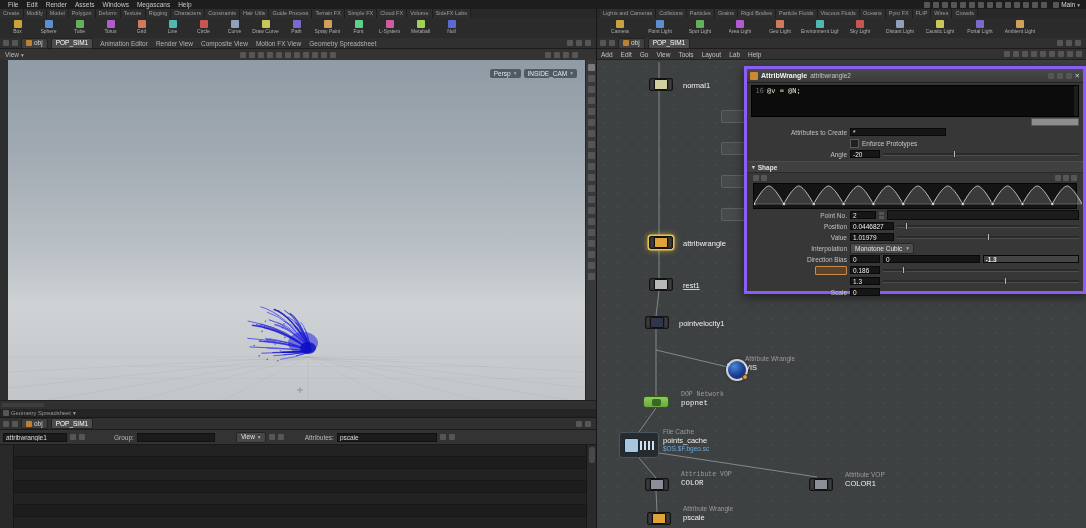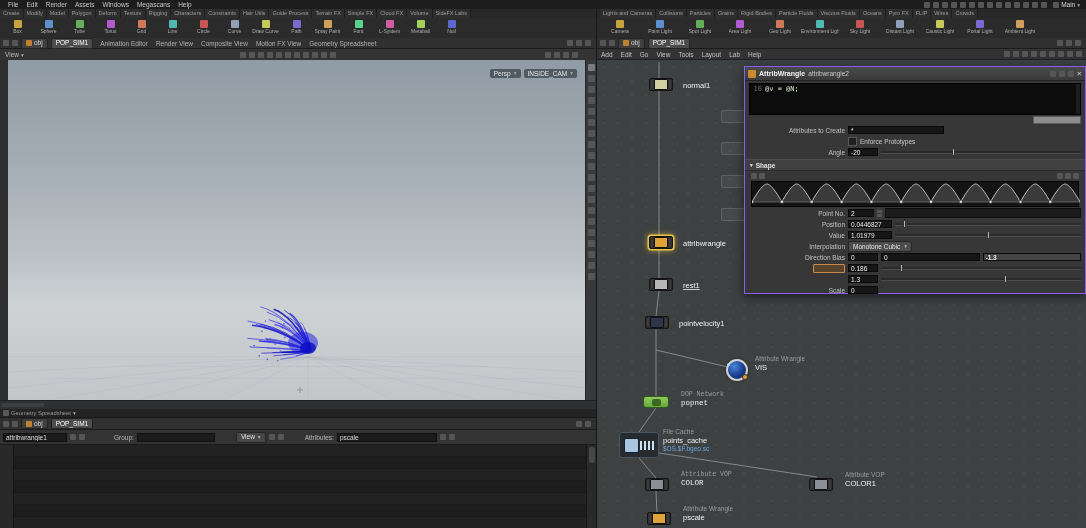--- a/index.html
+++ b/index.html
@@ -97,21 +97,21 @@
   .node.filecache{width:40px;height:26px;background:#262b30;border:1px solid #4a5560;border-radius:3px;display:flex;align-items:center;justify-content:space-around;padding:0 3px;}
   .fc-ico{width:13px;height:13px;background:#aac6de;border-radius:2px;border:1px solid #112233;}
   .fc-bars{display:flex;gap:2px;}
   .fc-bars i{width:2px;height:9px;background:#cfe0ee;display:block;}
   .nlabel{position:absolute;line-height:1.2;white-space:nowrap;}
   .ntype{display:block;font-size:6.5px;color:#9b9b9b;}
   .nname{display:block;font-size:7.5px;color:#f0f0f0;}
   .nsub{display:block;font-size:6.5px;color:#6fa8dc;}
 
   
-  #param-panel{position:absolute;left:744px;top:66px;width:342px;height:228px;background:#373737;border:1px solid #8b5cf6;box-shadow:0 3px 10px rgba(0,0,0,.55);z-index:5;box-sizing:border-box;}
+  #param-panel{position:absolute;left:744px;top:66px;width:342px;height:228px;background:#373737;border:3px solid #8b5cf6;box-shadow:0 3px 10px rgba(0,0,0,.55);z-index:5;box-sizing:border-box;}
   #pp-header{height:13px;background:linear-gradient(#4a4a4a,#3a3a3a);border-bottom:1px solid #222;display:flex;align-items:center;gap:3px;padding:0 3px;}
   #pp-ico{width:8px;height:8px;background:#c98a30;border-radius:1px;flex:none;}
   #pp-title{font-size:7px;font-weight:bold;color:#f2f2f2;}
   #pp-name{font-size:6.5px;color:#c4c4c4;}
   #pp-hicons{margin-left:auto;display:flex;gap:3px;align-items:center;}
   .xglyph{color:#cfcfcf;font-size:6.5px;line-height:7px;}
   #pp-code{position:relative;margin:2px 4px 0;height:30px;background:#0c0c0c;border:1px solid #000;display:flex;font-family:"DejaVu Sans Mono",monospace;font-size:7px;line-height:10px;}
   #pp-gutter{width:12px;text-align:right;color:#6d6d6d;padding-right:3px;flex:none;}
   #pp-codeline{color:#d7e6c8;}
   #pp-codescroll{position:absolute;right:0;top:0;bottom:0;width:4px;background:#1d1d1d;}
@@ -620,21 +620,21 @@
         </div>
         <div class="node default" style="left: 48px; top: 256px;">
           <div class="nflag l"></div>
           <div class="nicon" style="background: rgb(48, 54, 74);"></div>
           <div class="nflag r"></div>
         </div>
         <div class="nlabel" style="left: 82px; top: 259px;">
           <div class="nname">pointvelocity1</div>
         </div>
         <div class="node circle" style="left: 129px; top: 299px;"></div>
-        <div class="nlabel" style="left: 158px; top: 295px;">
+        <div class="nlabel" style="left: 148px; top: 295px;">
           <div class="ntype">Attribute Wrangle</div>
           <div class="nname">VIS</div>
         </div>
         <div class="node green" style="left: 46px; top: 336px;">
           <div class="gdot"></div>
         </div>
         <div class="nlabel" style="left: 84px; top: 331px; font-family: Liberation Mono, monospace;">
           <div class="ntype">DOP Network</div>
           <div class="nname">popnet</div>
         </div>

